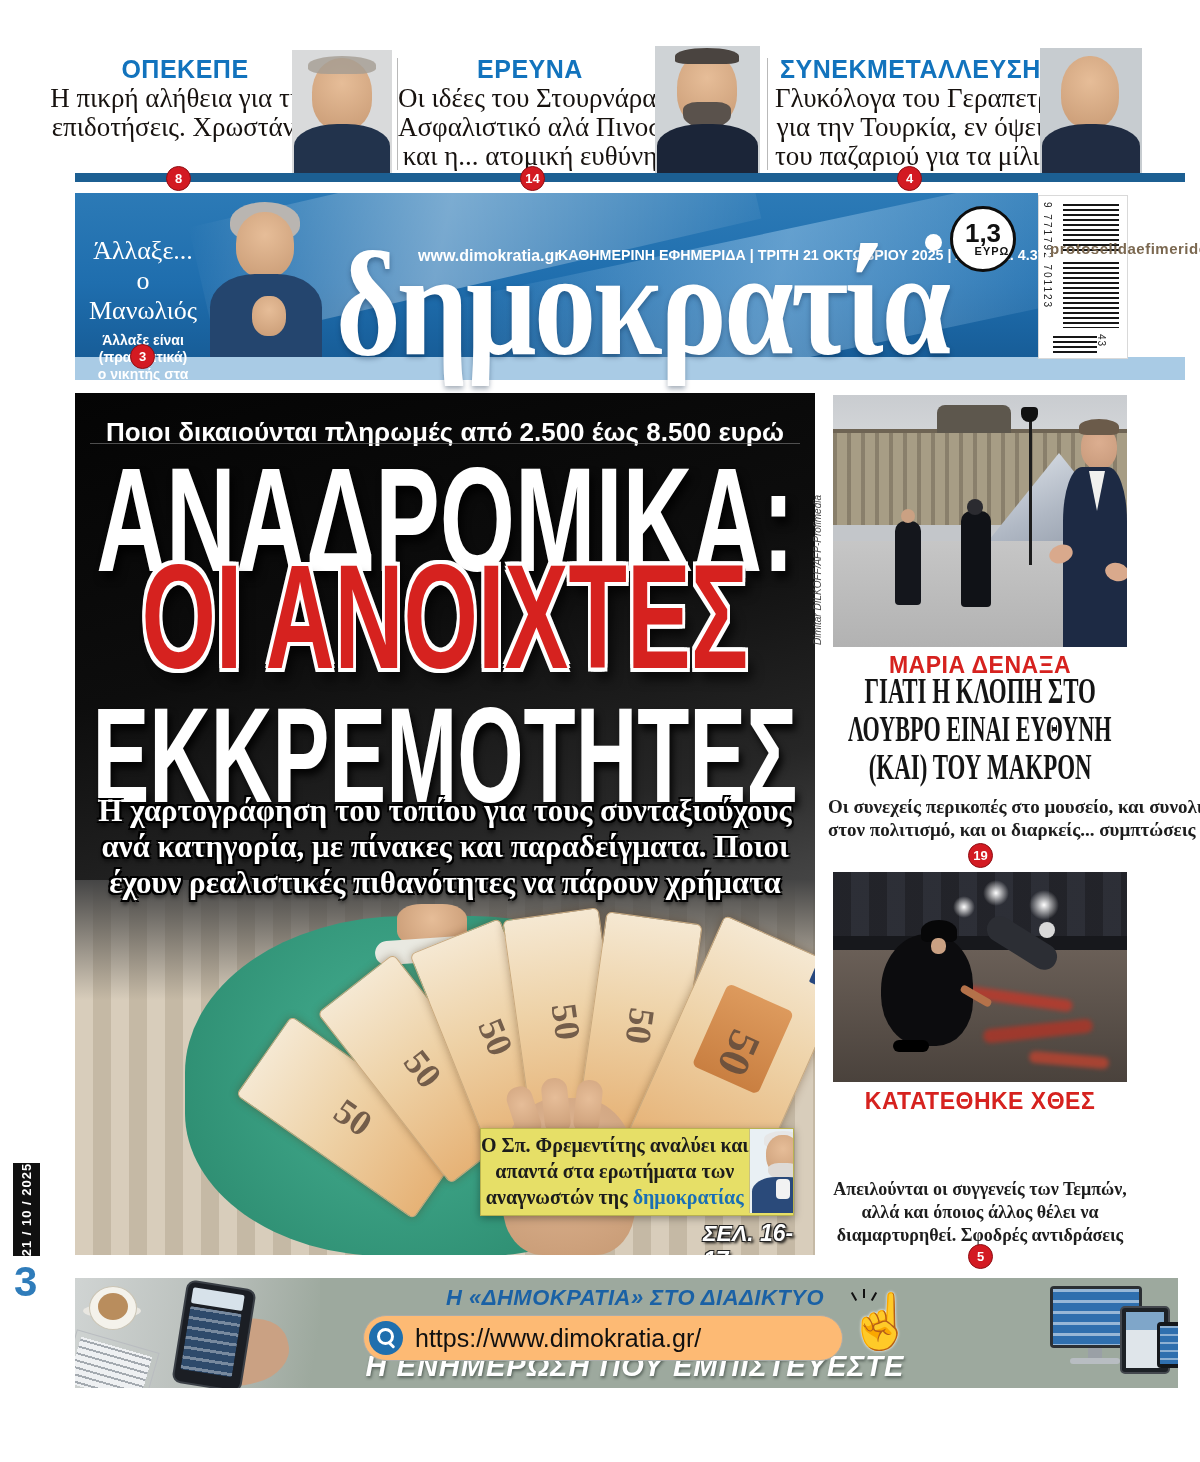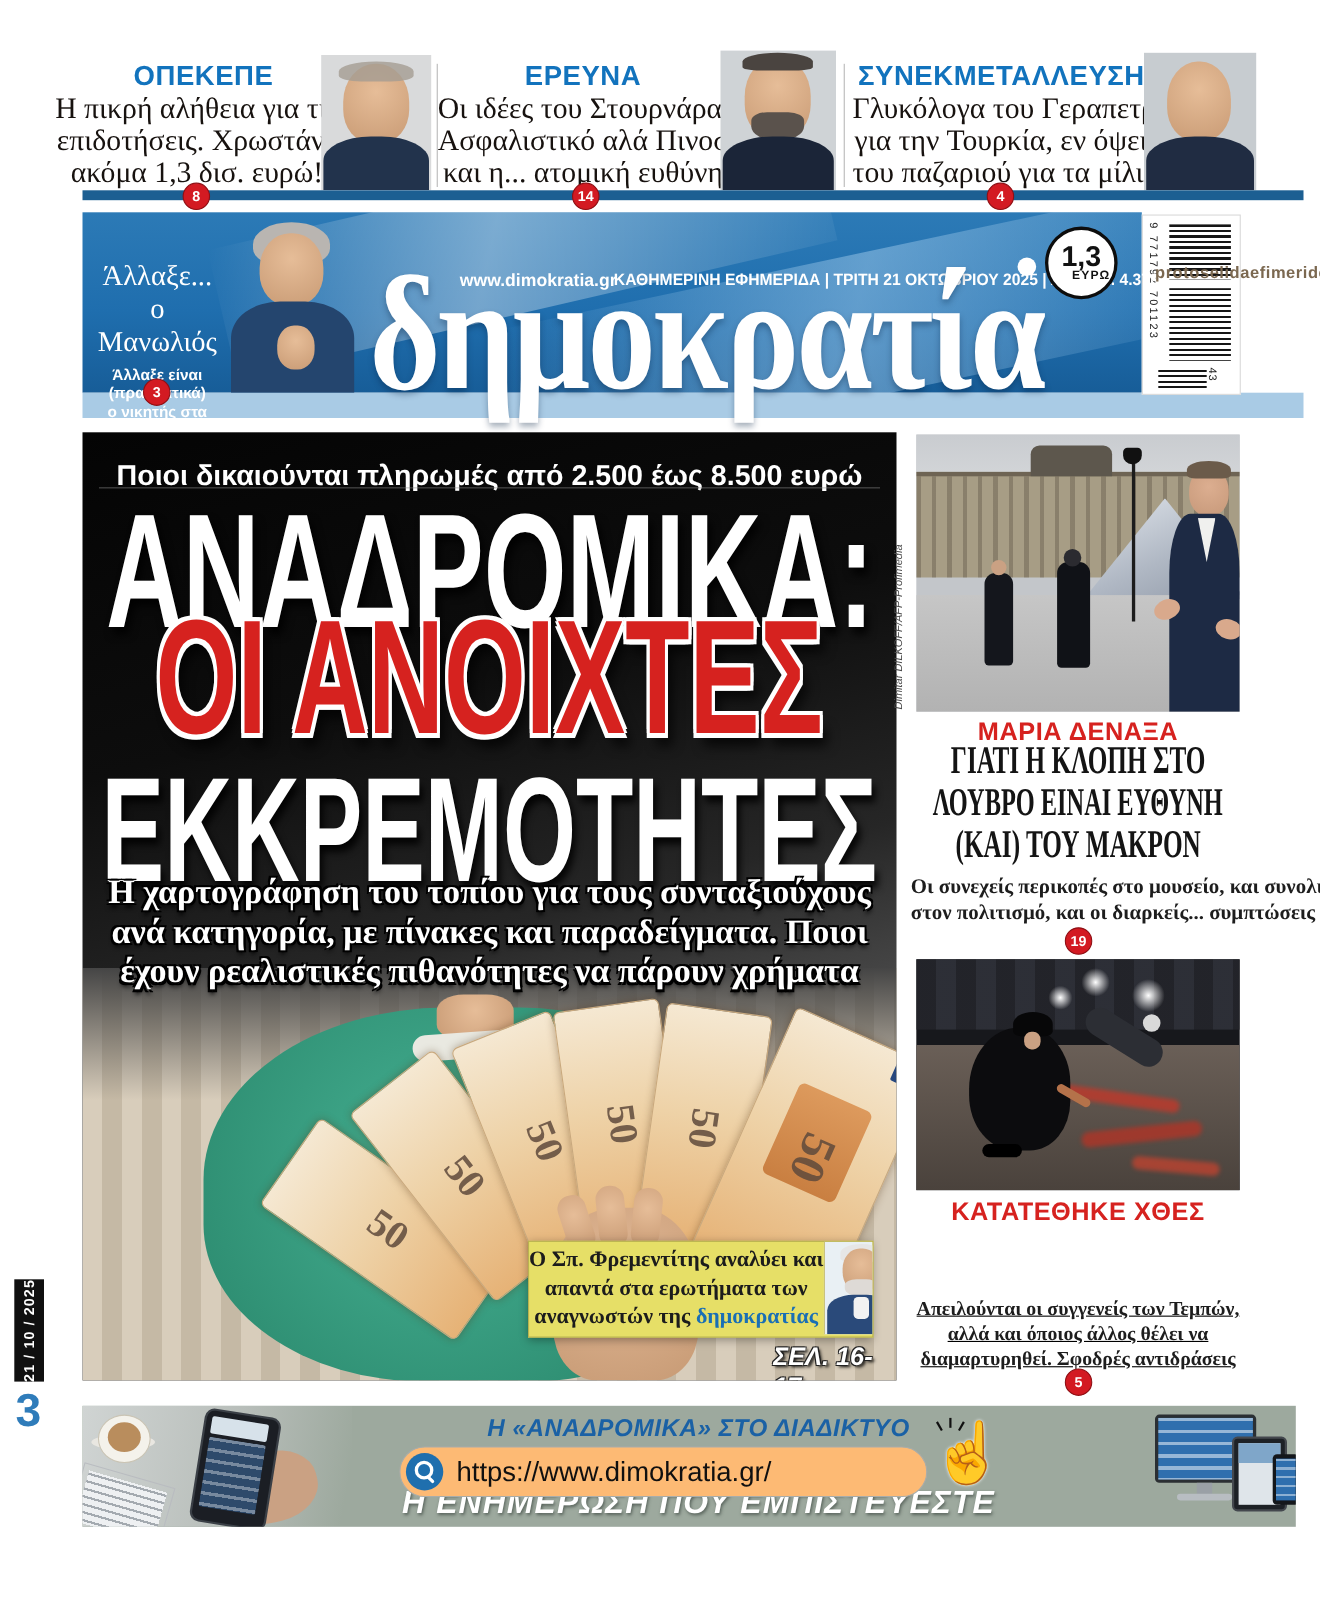--- a/index.html
+++ b/index.html
@@ -88,21 +88,20 @@
 
   <div class="abs date-box" style="left:13px;top:1163px;width:27px;height:93px;">
     <span class="date-text">21 / 10 / 2025</span>
   </div>
   <div class="abs rail-pagenum" style="left:14px;top:1258px;">3</div>
 
   <div class="abs teaser-kicker" style="left:60px;top:55px;width:250px;">ΟΠΕΚΕΠΕ</div>
   <div class="abs" style="left:48px;top:84px;width:262px;">
     <div class="teaser-line">Η πικρή αλήθεια για τις</div>
     <div class="teaser-line">επιδοτήσεις. Χρωστάνε</div>
-    <div class="teaser-line">ακόμα 1,3 δισ. ευρώ!</div>
   </div>
   <div class="abs portrait" style="left:292px;top:50px;width:100px;height:123px;background:#d9dadb;">
     <div class="abs skin" style="left:20px;top:8px;width:60px;height:72px;border-radius:48% 48% 42% 42%;"></div>
     <div class="abs" style="left:16px;top:6px;width:68px;height:18px;background:#a49c92;border-radius:50% 50% 30% 30%;opacity:.8;"></div>
     <div class="abs suit" style="left:2px;top:74px;width:96px;height:49px;border-radius:45% 45% 0 0;"></div>
   </div>
 
   <div class="abs vline" style="left:397px;top:58px;height:112px;"></div>
 
   <div class="abs teaser-kicker" style="left:405px;top:55px;width:250px;">ΕΡΕΥΝΑ</div>
@@ -307,42 +306,42 @@
     <div class="abs" style="left:48px;top:62px;width:92px;height:112px;background:#0c0c0e;border-radius:50% 45% 40% 45%;"></div>
     <div class="abs" style="left:88px;top:48px;width:36px;height:22px;background:#070708;border-radius:50% 50% 20% 20%;"></div>
     <div class="abs" style="left:98px;top:66px;width:15px;height:16px;background:#caa183;border-radius:45%;"></div>
     <div class="abs" style="left:60px;top:168px;width:36px;height:12px;background:#000;border-radius:6px;"></div>
     <div class="abs" style="left:126px;top:120px;width:34px;height:8px;background:#b4724a;border-radius:4px;transform:rotate(30deg);"></div>
     <div class="abs" style="left:150px;top:58px;width:78px;height:26px;background:#2c2e34;border-radius:14px;transform:rotate(32deg);"></div>
     <div class="abs" style="left:206px;top:50px;width:16px;height:16px;background:#d9d9d9;border-radius:50%;"></div>
   </div>
 
   <div class="abs rc-kicker" style="left:833px;top:1088px;width:294px;">ΚΑΤΑΤΕΘΗΚΕ ΧΘΕΣ</div>
-  <div class="abs" style="left:828px;top:1178px;width:304px;text-decoration:underline;">
+  <div class="abs" style="left:828px;top:1178px;width:304px;">
     <div class="rc-deck" style="font-size:18px;">Απειλούνται οι συγγενείς των Τεμπών,</div>
     <div class="rc-deck" style="font-size:18px;">αλλά και όποιος άλλος θέλει να</div>
     <div class="rc-deck" style="font-size:18px;">διαμαρτυρηθεί. Σφοδρές αντιδράσεις</div>
   </div>
   <div class="abs badge" style="left:968px;top:1244px;">5</div>
 
   <div class="abs banner" style="left:75px;top:1278px;width:1103px;height:110px;">
 
     <div class="abs" style="left:0;top:0;width:245px;height:110px;background:linear-gradient(100deg,#d0d4d3 0%,#b8beba 55%,rgba(157,169,158,0) 96%);">
       <div class="abs" style="left:8px;top:26px;width:58px;height:14px;background:#e9e7e1;border-radius:50%;"></div>
       <div class="abs" style="left:14px;top:8px;width:46px;height:42px;background:#f4f2eb;border:1px solid #cac4b4;border-radius:50%;"></div>
       <div class="abs" style="left:23px;top:15px;width:30px;height:27px;background:#b98d5d;border-radius:50%;"></div>
       <div class="abs" style="left:-8px;top:62px;width:74px;height:48px;background:#eef0f2;border:1px solid #b9bcc0;transform:rotate(16deg);background-image:repeating-linear-gradient(180deg,rgba(90,100,110,.5) 0 2px,rgba(0,0,0,0) 2px 7px);background-clip:content-box;padding:5px;"></div>
       <div class="abs" style="left:128px;top:42px;width:86px;height:64px;background:#caa183;border-radius:46%;transform:rotate(-14deg);"></div>
       <div class="abs" style="left:104px;top:6px;width:66px;height:100px;background:#1b1e24;border:2px solid #3a3f46;border-radius:9px;transform:rotate(9deg);">
         <div class="abs" style="left:5px;top:5px;width:52px;height:16px;background:#d7e2ea;border-radius:2px;"></div>
         <div class="abs" style="left:5px;top:24px;width:52px;height:64px;background:#2e4a6b;border-radius:2px;background-image:repeating-linear-gradient(180deg,rgba(255,255,255,.35) 0 3px,rgba(0,0,0,0) 3px 10px);"></div>
       </div>
     </div>
 
-    <div class="abs banner-title" style="left:280px;top:7px;width:560px;">Η «ΑΝΑΔΡΟΜΙΚΑ» ΣΤΟ ΔΙΑΔΙΚΤΥΟ</div>
+    <div class="abs banner-title" style="left:280px;top:7px;width:560px;">Η «ΔΗΜΟΚΡΑΤΙΑ» ΣΤΟ ΔΙΑΔΙΚΤΥΟ</div>
 
     <div class="abs url-pill" style="left:288px;top:37px;width:478px;height:44px;">
       <div class="search-circle" style="margin-left:5px;">
         <div class="abs" style="left:8px;top:7px;width:11px;height:11px;border:3px solid #fff;border-radius:50%;"></div>
         <div class="abs" style="left:21px;top:20px;width:3px;height:8px;background:#fff;border-radius:2px;transform:rotate(-45deg);"></div>
       </div>
       <span class="url-text" style="margin-left:12px;">https://www.dimokratia.gr/</span>
     </div>
 
     <div class="abs" style="left:772px;top:16px;">

